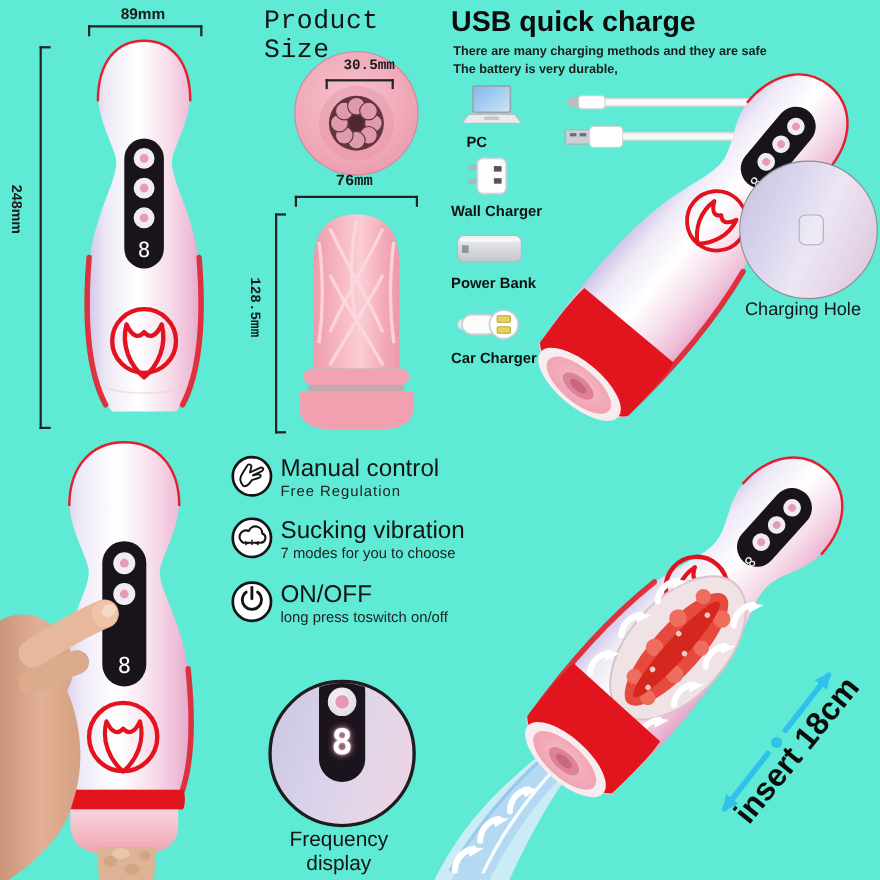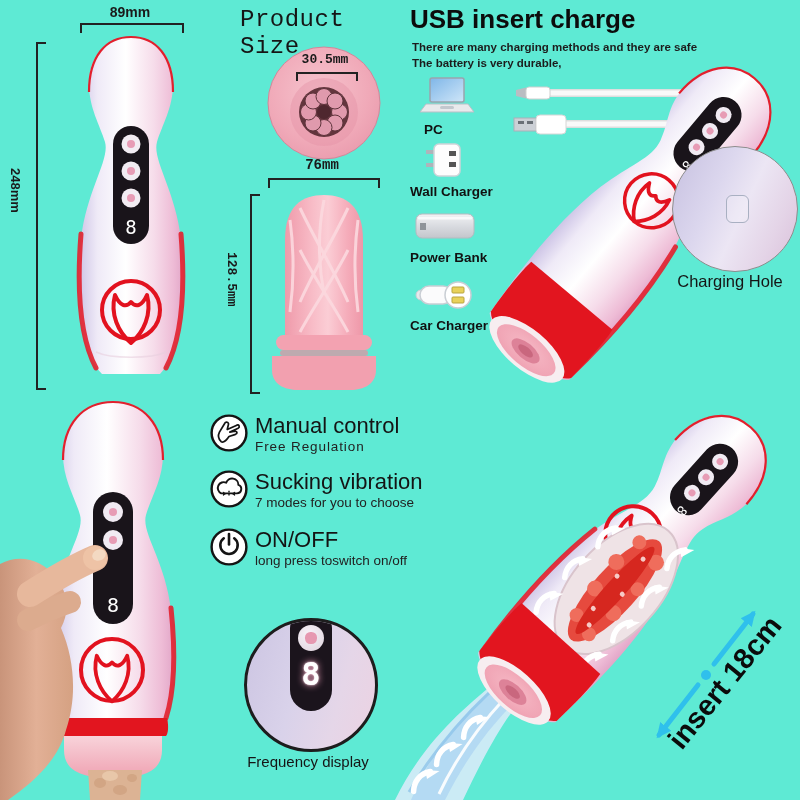--- a/index.html
+++ b/index.html
@@ -29,21 +29,21 @@
     background:linear-gradient(105deg,#ccc5e2 0%,#d9d2ea 40%,#e5d6e8 70%,#ecd2e2 100%);}
   .freq-bar{position:absolute;left:50%;top:-14px;width:42px;height:104px;margin-left:-21px;
     background:#1b141c;border-radius:24px;}
   .freq-btn{position:absolute;left:50%;top:18px;width:26px;height:26px;margin-left:-13px;border-radius:50%;
     background:radial-gradient(circle at 40% 35%,#f8f2f8,#ddd2dc);}
   .freq-btn:after{content:"";position:absolute;left:7px;top:7px;width:12px;height:12px;border-radius:45%;
     background:#e698b0;}
   .freq-digit{position:absolute;left:0;top:48px;width:100%;text-align:center;
     font-family:"DejaVu Sans Mono",monospace;font-size:32px;font-weight:bold;color:#fff;
     text-shadow:0 0 7px #f8a8c4,0 0 2px #fff;}
-  .freq-label{font-size:15px;color:#151515;text-align:center;}
+  .freq-label{font-size:19px;color:#151515;text-align:center;}
   .insert-text{font-size:29px;font-weight:bold;color:#0b0b0b;transform:rotate(-51deg);text-align:center;}
   .hole-glyph{position:absolute;left:53px;top:48px;width:21px;height:26px;border:1.5px solid #a9b0c2;
     border-radius:6px;background:rgba(255,255,255,.18);}
 </style>
 </head>
 <body>
 
 <div class="canvas">
 
   <svg width="0" height="0" style="position:absolute" aria-hidden="true">
@@ -135,21 +135,21 @@
         <circle cx="69" cy="79" r="8" fill="#e09aad" stroke="#5e333b"></circle>
         <circle cx="58" cy="83.5" r="8" fill="#e09aad" stroke="#5e333b"></circle>
         <circle cx="47" cy="79" r="8" fill="#e09aad" stroke="#5e333b"></circle>
         <circle cx="42.5" cy="68" r="8" fill="#e09aad" stroke="#5e333b"></circle>
         <circle cx="47" cy="57" r="8" fill="#e09aad" stroke="#5e333b"></circle>
         <circle cx="58" cy="52.5" r="8" fill="#e09aad" stroke="#5e333b"></circle>
         <circle cx="69" cy="57" r="8" fill="#e09aad" stroke="#5e333b"></circle>
         <circle cx="58" cy="68" r="7" fill="#4f272f"></circle>
       </g>
     </svg>
-    <div class="abs dim-label" style="left:57px;top:52px;width:88px;font-size:13px;">30.5mm</div>
+    <div class="abs dim-label" style="left:47px;top:52px;width:88px;font-size:13px;text-align:right;">30.5mm</div>
     <div class="abs brk-h" style="left:72px;top:72px;width:58px;height:7px;"></div>
 
     <div class="abs dim-label" style="left:44px;top:157px;width:108px;">76mm</div>
     <div class="abs brk-h" style="left:44px;top:178px;width:108px;"></div>
     <div class="abs brk-v" style="left:26px;top:194px;height:196px;"></div>
     <div class="abs vtext" style="left:0px;top:252px;">128.5mm</div>
 
     <svg class="abs" style="left:36px;top:190px;" width="128" height="204" viewBox="0 0 128 204">
       <path d="M25,145 L25,50 C25,16 42,5 64,5 C86,5 103,16 103,50 L103,145 Z" fill="url(#gSleeve)"></path>
       <g stroke="#fcd9df" stroke-width="3" fill="none" opacity=".9">
@@ -161,21 +161,21 @@
           <path d="M30,30 C34,60 34,92 30,122"></path>
         <path d="M98,30 C94,60 94,92 98,122"></path>
       </g>
       <rect x="16" y="145" width="96" height="15" rx="7.5" fill="#f3a2b1"></rect>
       <rect x="20" y="160" width="88" height="6" rx="3" fill="#e78fa0" opacity=".7"></rect>
       <path d="M12,166 L116,166 L116,180 C116,194 104,200 90,200 L38,200 C24,200 12,194 12,180 Z" fill="#f2a0af"></path>
     </svg>
   </section>
 
   <section class="abs" style="left:405px;top:0;width:395px;height:410px;">
-    <div class="abs h-usb" style="left:5px;top:4px;width:380px;">USB insert charge</div>
+    <div class="abs h-usb" style="left:5px;top:4px;width:380px;">USB quick charge</div>
     <div class="abs usb-sub" style="left:7px;top:40px;width:290px;">
       <div>There are many charging methods and they are safe</div>
       <div>The battery is very durable,</div>
     </div>
 
     <svg class="abs" style="left:15px;top:76px;" width="56" height="44" viewBox="0 0 56 44">
       <rect x="10" y="2" width="34" height="24" rx="2" fill="url(#gScreen)" stroke="#9aa4ad" stroke-width="1.5"></rect>
       <path d="M6,28 L48,28 L54,36 L0,36 Z" fill="#e8eaec" stroke="#b9bfc6" stroke-width="1"></path>
       <rect x="20" y="30" width="14" height="3" rx="1.5" fill="#c2c8ce"></rect>
     </svg>

